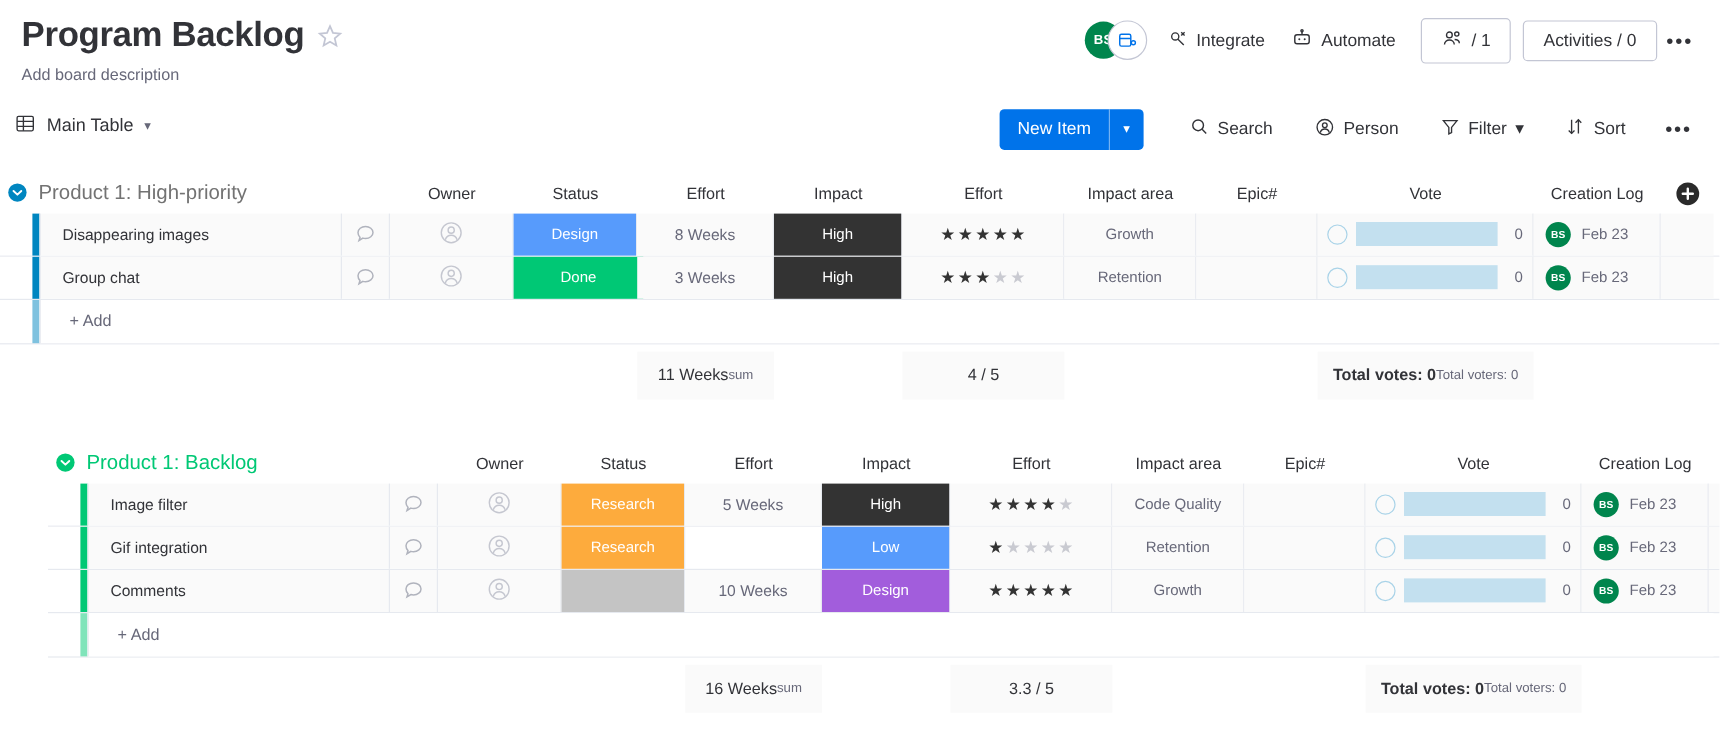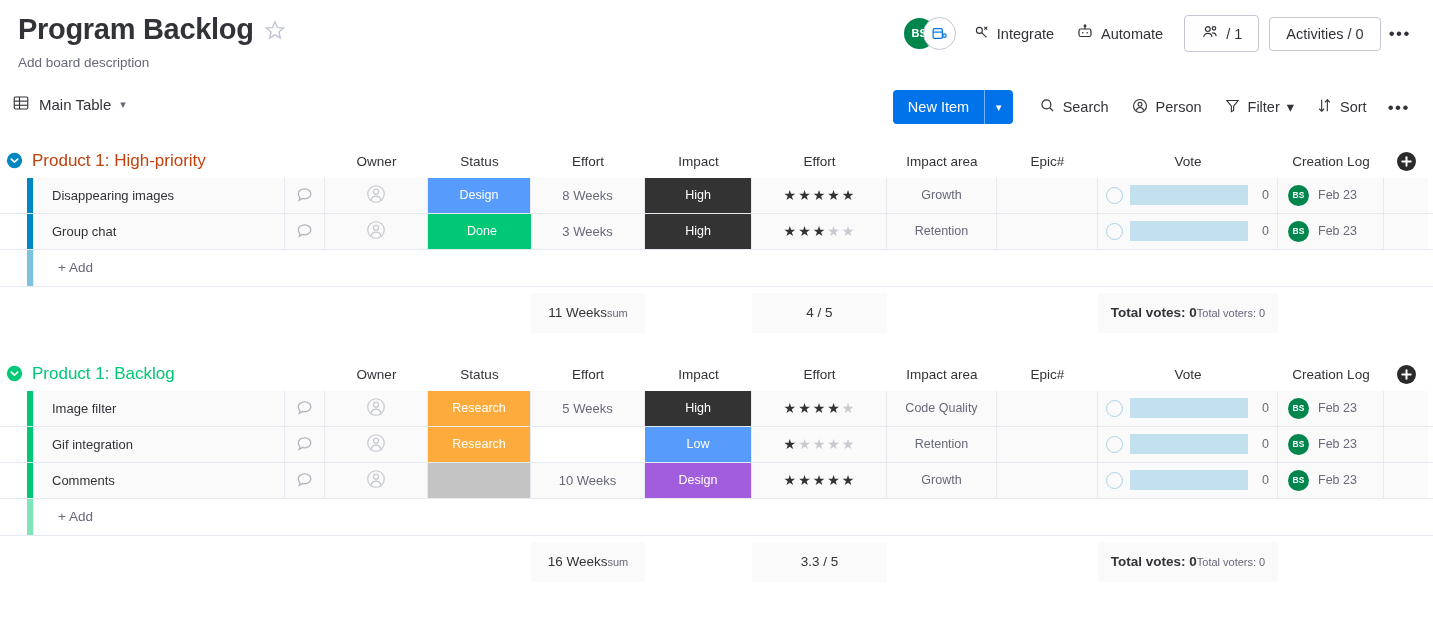--- a/index.html
+++ b/index.html
@@ -47,21 +47,21 @@
   .hdr-btn-outline {
     border: 1px solid #c3c6d4; border-radius: 4px;
     padding: 8px 16px; margin-left: 10px; background: #fff;
   }
   .dots { letter-spacing: 1.5px; font-size: 17px; color: #323338; line-height: 1; }
 
   
   .toolbar { position: relative; margin-top: 24px; padding-left: 12px; height: 42px; }
   .view-tab { display: flex; align-items: center; gap: 9px; font-size: 15px; color: #323338; cursor: pointer; }
   .view-tab .chev { color: #676879; font-size: 11px; }
-  .toolbar-right { position: absolute; right: 14px; top: -4px; display: flex; align-items: center; gap: 2px; }
+  .toolbar-right { position: absolute; right: 14px; top: -4px; display: flex; align-items: center; gap: 14px; }
   .new-item {
     display: flex; align-items: stretch; background: #0073ea; border-radius: 4px;
     overflow: hidden; margin-right: 14px; cursor: pointer;
   }
   .new-item-label { color: #fff; font-size: 14.5px; font-weight: 500; padding: 9px 15px; }
   .new-item-split { width: 1px; background: rgba(255,255,255,.45); }
   .new-item-caret { color: #fff; display: flex; align-items: center; padding: 0 11px; font-size: 11px; }
   .tb-btn {
     display: flex; align-items: center; gap: 7px;
     font-size: 14.5px; color: #323338; padding: 7px 10px; border-radius: 4px;
@@ -298,21 +298,21 @@
 
 <div class="board-body" id="board-body">
     <div class="group" style="margin-top: 0px;">
       <div class="group-title-row" style="position: relative;">
         <div class="group-toggle" style="color: rgb(0, 134, 192);">
           <svg width="17" height="17" viewBox="0 0 20 20">
             <circle cx="10" cy="10" r="9" fill="currentColor"></circle>
             <polyline points="6.2,8.4 10,12 13.8,8.4" fill="none" stroke="#fff" stroke-width="1.9" stroke-linecap="round" stroke-linejoin="round"></polyline>
           </svg>
         </div>
-        <div class="group-name" style="color: #c2410c;">Product 1: High-priority</div>
+        <div class="group-name" style="color: #737373;">Product 1: High-priority</div>
         <div class="col-headers">
           <div class="ch" style="left: 325px; width: 103px;">Owner</div>
           <div class="ch" style="left: 428px; width: 103px;">Status</div>
           <div class="ch" style="left: 531px; width: 114px;">Effort</div>
           <div class="ch" style="left: 645px; width: 107px;">Impact</div>
           <div class="ch" style="left: 752px; width: 135px;">Effort</div>
           <div class="ch" style="left: 887px; width: 110px;">Impact area</div>
           <div class="ch" style="left: 997px; width: 101px;">Epic#</div>
           <div class="ch" style="left: 1098px; width: 180px;">Vote</div>
           <div class="ch" style="left: 1278px; width: 106px;">Creation Log</div>
@@ -440,21 +440,21 @@
         </div>
         <div class="sum-box" style="position: absolute; left: 752px; width: 135px;">
           <div class="sum-main">4 / 5</div>
         </div>
         <div class="sum-box" style="position: absolute; left: 1098px; width: 180px;">
           <div class="sum-main b">Total votes: 0</div>
           <div class="sum-sub">Total voters: 0</div>
         </div>
       </div>
     </div>
-    <div class="group" style="margin-top: 24px;">
+    <div class="group" style="margin-top: 36px; padding-left: 40px;">
       <div class="group-title-row" style="position: relative;">
         <div class="group-toggle" style="color: rgb(0, 200, 117);">
           <svg width="17" height="17" viewBox="0 0 20 20">
             <circle cx="10" cy="10" r="9" fill="currentColor"></circle>
             <polyline points="6.2,8.4 10,12 13.8,8.4" fill="none" stroke="#fff" stroke-width="1.9" stroke-linecap="round" stroke-linejoin="round"></polyline>
           </svg>
         </div>
         <div class="group-name" style="color: rgb(0, 200, 117);">Product 1: Backlog</div>
         <div class="col-headers">
           <div class="ch" style="left: 325px; width: 103px;">Owner</div>

